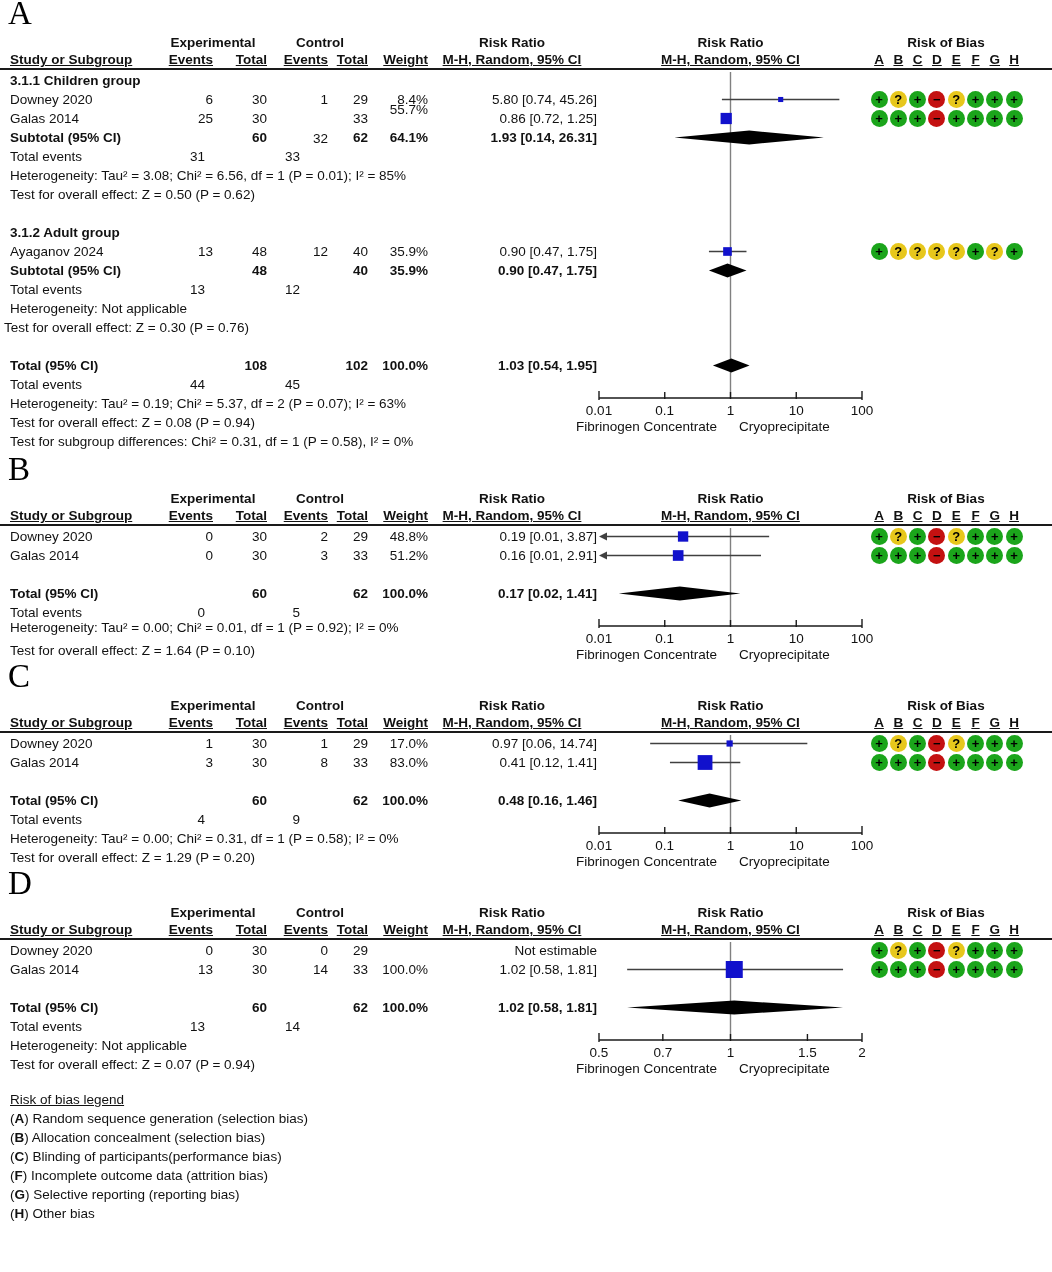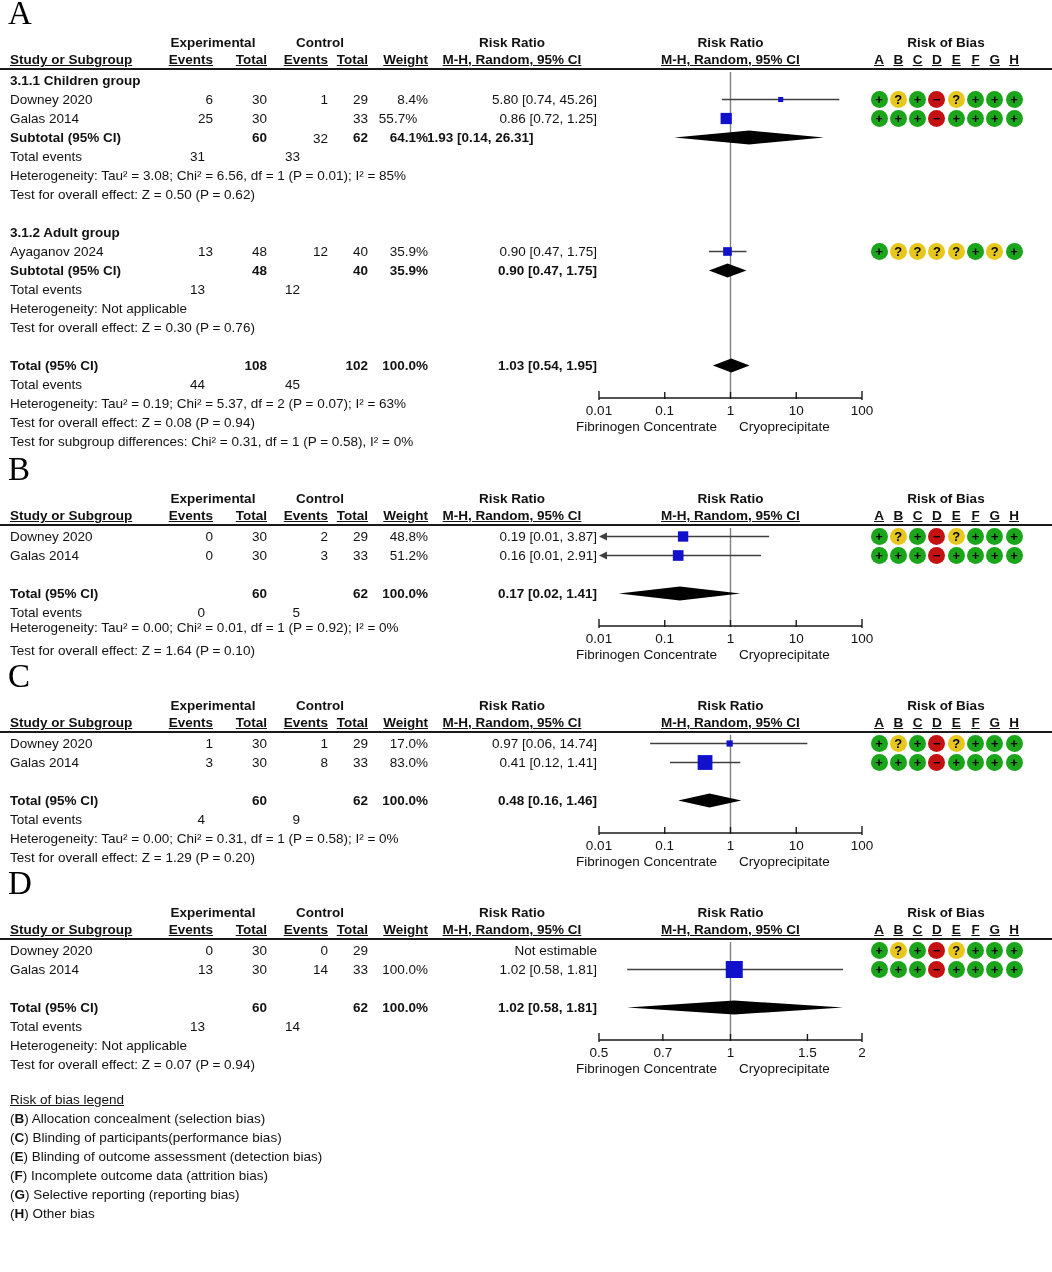--- a/index.html
+++ b/index.html
@@ -62,35 +62,35 @@
         <div class="rob" style="left: 928.4px; top: 91px; background: rgb(196, 17, 17);">−</div>
         <div class="rob" style="left: 947.7px; top: 91px; background: rgb(231, 199, 28);">?</div>
         <div class="rob" style="left: 967px; top: 91px; background: rgb(27, 165, 27);">+</div>
         <div class="rob" style="left: 986.3px; top: 91px; background: rgb(27, 165, 27);">+</div>
         <div class="rob" style="left: 1005.6px; top: 91px; background: rgb(27, 165, 27);">+</div>
         <div class="cell" style="left: 10px; width: 185px; top: 109px; text-align: left;">Galas 2014</div>
         <div class="cell" style="left: 153px; width: 60px; top: 109px; text-align: right;">25</div>
         <div class="cell" style="left: 207px; width: 60px; top: 109px; text-align: right;">30</div>
         <div class="cell" style="left: 268px; width: 60px; top: 109px; text-align: right; margin-top: 20px;">32</div>
         <div class="cell" style="left: 308px; width: 60px; top: 109px; text-align: right;">33</div>
-        <div class="cell" style="left: 368px; width: 60px; top: 109px; text-align: center;">55.7%</div>
+        <div class="cell" style="left: 368px; width: 60px; top: 100px; text-align: right;">55.7%</div>
         <div class="cell" style="left: 427px; width: 170px; top: 109px; text-align: right;">0.86 [0.72, 1.25]</div>
         <div class="rob" style="left: 870.5px; top: 110px; background: rgb(27, 165, 27);">+</div>
         <div class="rob" style="left: 889.8px; top: 110px; background: rgb(27, 165, 27);">+</div>
         <div class="rob" style="left: 909.1px; top: 110px; background: rgb(27, 165, 27);">+</div>
         <div class="rob" style="left: 928.4px; top: 110px; background: rgb(196, 17, 17);">−</div>
         <div class="rob" style="left: 947.7px; top: 110px; background: rgb(27, 165, 27);">+</div>
         <div class="rob" style="left: 967px; top: 110px; background: rgb(27, 165, 27);">+</div>
         <div class="rob" style="left: 986.3px; top: 110px; background: rgb(27, 165, 27);">+</div>
         <div class="rob" style="left: 1005.6px; top: 110px; background: rgb(27, 165, 27);">+</div>
         <div class="cell b" style="left: 10px; width: 185px; top: 128px; text-align: left;">Subtotal (95% CI)</div>
         <div class="cell b" style="left: 207px; width: 60px; top: 128px; text-align: right;">60</div>
         <div class="cell b" style="left: 308px; width: 60px; top: 128px; text-align: right;">62</div>
         <div class="cell b" style="left: 368px; width: 60px; top: 128px; text-align: right;">64.1%</div>
-        <div class="cell b" style="left: 427px; width: 170px; top: 128px; text-align: left;">1.93 [0.14, 26.31]</div>
+        <div class="cell b" style="left: 427px; width: 170px; top: 128px; text-align: right;">1.93 [0.14, 26.31]</div>
         <div class="cell" style="left: 10px; width: 185px; top: 147px; text-align: left;">Total events</div>
         <div class="cell" style="left: 145px; width: 60px; top: 147px; text-align: right;">31</div>
         <div class="cell" style="left: 240px; width: 60px; top: 147px; text-align: right;">33</div>
         <div class="cell" style="left: 10px; width: 585px; top: 166px; text-align: left;">Heterogeneity: Tau² = 3.08; Chi² = 6.56, df = 1 (P = 0.01); I² = 85%</div>
         <div class="cell" style="left: 10px; width: 585px; top: 185px; text-align: left;">Test for overall effect: Z = 0.50 (P = 0.62)</div>
         <div class="cell b" style="left: 10px; width: 430px; top: 223px; text-align: left;">3.1.2 Adult group</div>
         <div class="cell" style="left: 10px; width: 185px; top: 242px; text-align: left;">Ayaganov 2024</div>
         <div class="cell" style="left: 153px; width: 60px; top: 242px; text-align: right;">13</div>
         <div class="cell" style="left: 207px; width: 60px; top: 242px; text-align: right;">48</div>
         <div class="cell" style="left: 268px; width: 60px; top: 242px; text-align: right;">12</div>
@@ -107,21 +107,21 @@
         <div class="rob" style="left: 1005.6px; top: 243px; background: rgb(27, 165, 27);">+</div>
         <div class="cell b" style="left: 10px; width: 185px; top: 261px; text-align: left;">Subtotal (95% CI)</div>
         <div class="cell b" style="left: 207px; width: 60px; top: 261px; text-align: right;">48</div>
         <div class="cell b" style="left: 308px; width: 60px; top: 261px; text-align: right;">40</div>
         <div class="cell b" style="left: 368px; width: 60px; top: 261px; text-align: right;">35.9%</div>
         <div class="cell b" style="left: 427px; width: 170px; top: 261px; text-align: right;">0.90 [0.47, 1.75]</div>
         <div class="cell" style="left: 10px; width: 185px; top: 280px; text-align: left;">Total events</div>
         <div class="cell" style="left: 145px; width: 60px; top: 280px; text-align: right;">13</div>
         <div class="cell" style="left: 240px; width: 60px; top: 280px; text-align: right;">12</div>
         <div class="cell" style="left: 10px; width: 585px; top: 299px; text-align: left;">Heterogeneity: Not applicable</div>
-        <div class="cell" style="left: 10px; width: 585px; top: 318px; text-align: left;">Test for overall effect: Z = 0.30 (P = 0.76)</div>
+        <div class="cell" style="left: 4px; width: 585px; top: 318px; text-align: left;">Test for overall effect: Z = 0.30 (P = 0.76)</div>
         <div class="cell b" style="left: 10px; width: 185px; top: 356px; text-align: left;">Total (95% CI)</div>
         <div class="cell b" style="left: 207px; width: 60px; top: 356px; text-align: right;">108</div>
         <div class="cell b" style="left: 308px; width: 60px; top: 356px; text-align: right;">102</div>
         <div class="cell b" style="left: 368px; width: 60px; top: 356px; text-align: right;">100.0%</div>
         <div class="cell b" style="left: 427px; width: 170px; top: 356px; text-align: right;">1.03 [0.54, 1.95]</div>
         <div class="cell" style="left: 10px; width: 185px; top: 375px; text-align: left;">Total events</div>
         <div class="cell" style="left: 145px; width: 60px; top: 375px; text-align: right;">44</div>
         <div class="cell" style="left: 240px; width: 60px; top: 375px; text-align: right;">45</div>
         <div class="cell" style="left: 10px; width: 585px; top: 394px; text-align: left;">Heterogeneity: Tau² = 0.19; Chi² = 5.37, df = 2 (P = 0.07); I² = 63%</div>
         <div class="cell" style="left: 10px; width: 585px; top: 413px; text-align: left;">Test for overall effect: Z = 0.08 (P = 0.94)</div>
@@ -406,21 +406,21 @@
           <line x1="322" y1="163" x2="322" y2="172" stroke="#1a1a1a" stroke-width="1.4"></line>
           <text x="322" y="187" text-anchor="middle" fill="#111" font-size="13.5px" font-family="&quot;Liberation Sans&quot;,&quot;DejaVu Sans&quot;,sans-serif" font-weight="normal">2</text>
           <text x="106.5" y="203" text-anchor="middle" fill="#111" font-size="13.5px" font-family="&quot;Liberation Sans&quot;,&quot;DejaVu Sans&quot;,sans-serif" font-weight="normal">Fibrinogen Concentrate</text>
           <text x="244.5" y="203" text-anchor="middle" fill="#111" font-size="13.5px" font-family="&quot;Liberation Sans&quot;,&quot;DejaVu Sans&quot;,sans-serif" font-weight="normal">Cryoprecipitate</text>
         </svg>
       </div>
     </div>
   <div id="legend">
     <div id="legend-title" class="u">Risk of bias legend</div>
     <div id="legend-items">
+        <div class="legend-item"><span>(</span><span class="b">A</span><span>) </span><span>Random sequence generation (selection bias)</span></div>
         <div class="legend-item"><span>(</span><span class="b">B</span><span>) </span><span>Allocation concealment (selection bias)</span></div>
         <div class="legend-item"><span>(</span><span class="b">C</span><span>) </span><span>Blinding of participants(performance bias)</span></div>
-        <div class="legend-item"><span>(</span><span class="b">E</span><span>) </span><span>Blinding of outcome assessment (detection bias)</span></div>
         <div class="legend-item"><span>(</span><span class="b">F</span><span>) </span><span>Incomplete outcome data (attrition bias)</span></div>
         <div class="legend-item"><span>(</span><span class="b">G</span><span>) </span><span>Selective reporting (reporting bias)</span></div>
         <div class="legend-item"><span>(</span><span class="b">H</span><span>) </span><span>Other bias</span></div>
       </div>
   </div>
 </div>
 
 </body></html>

